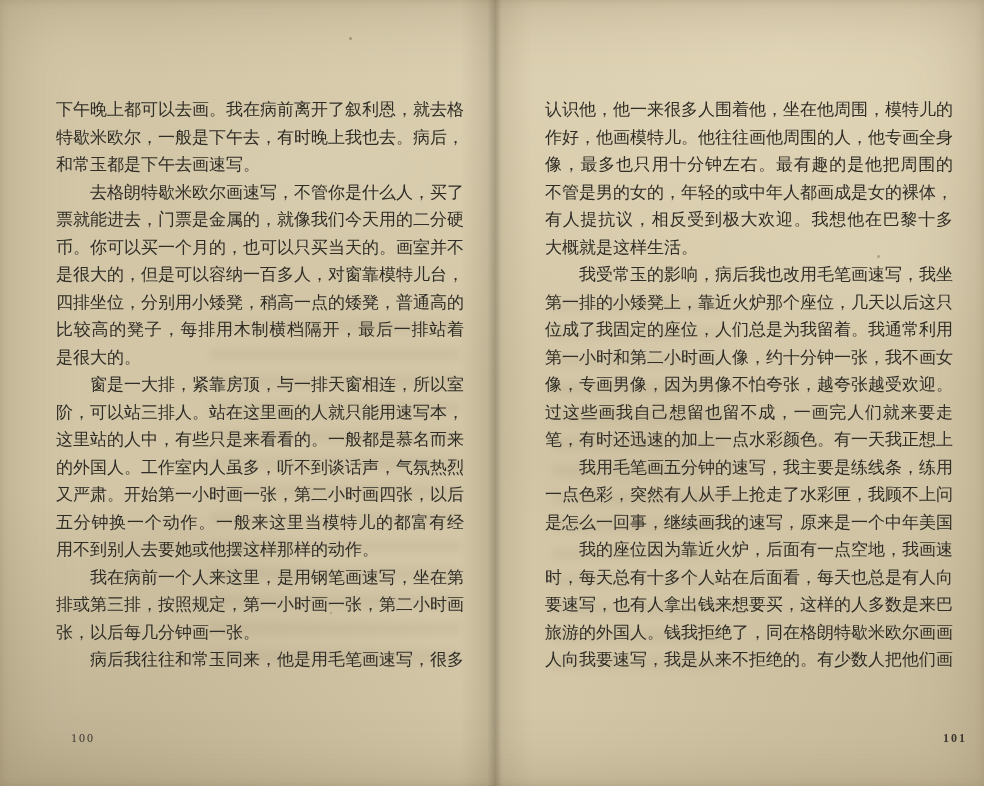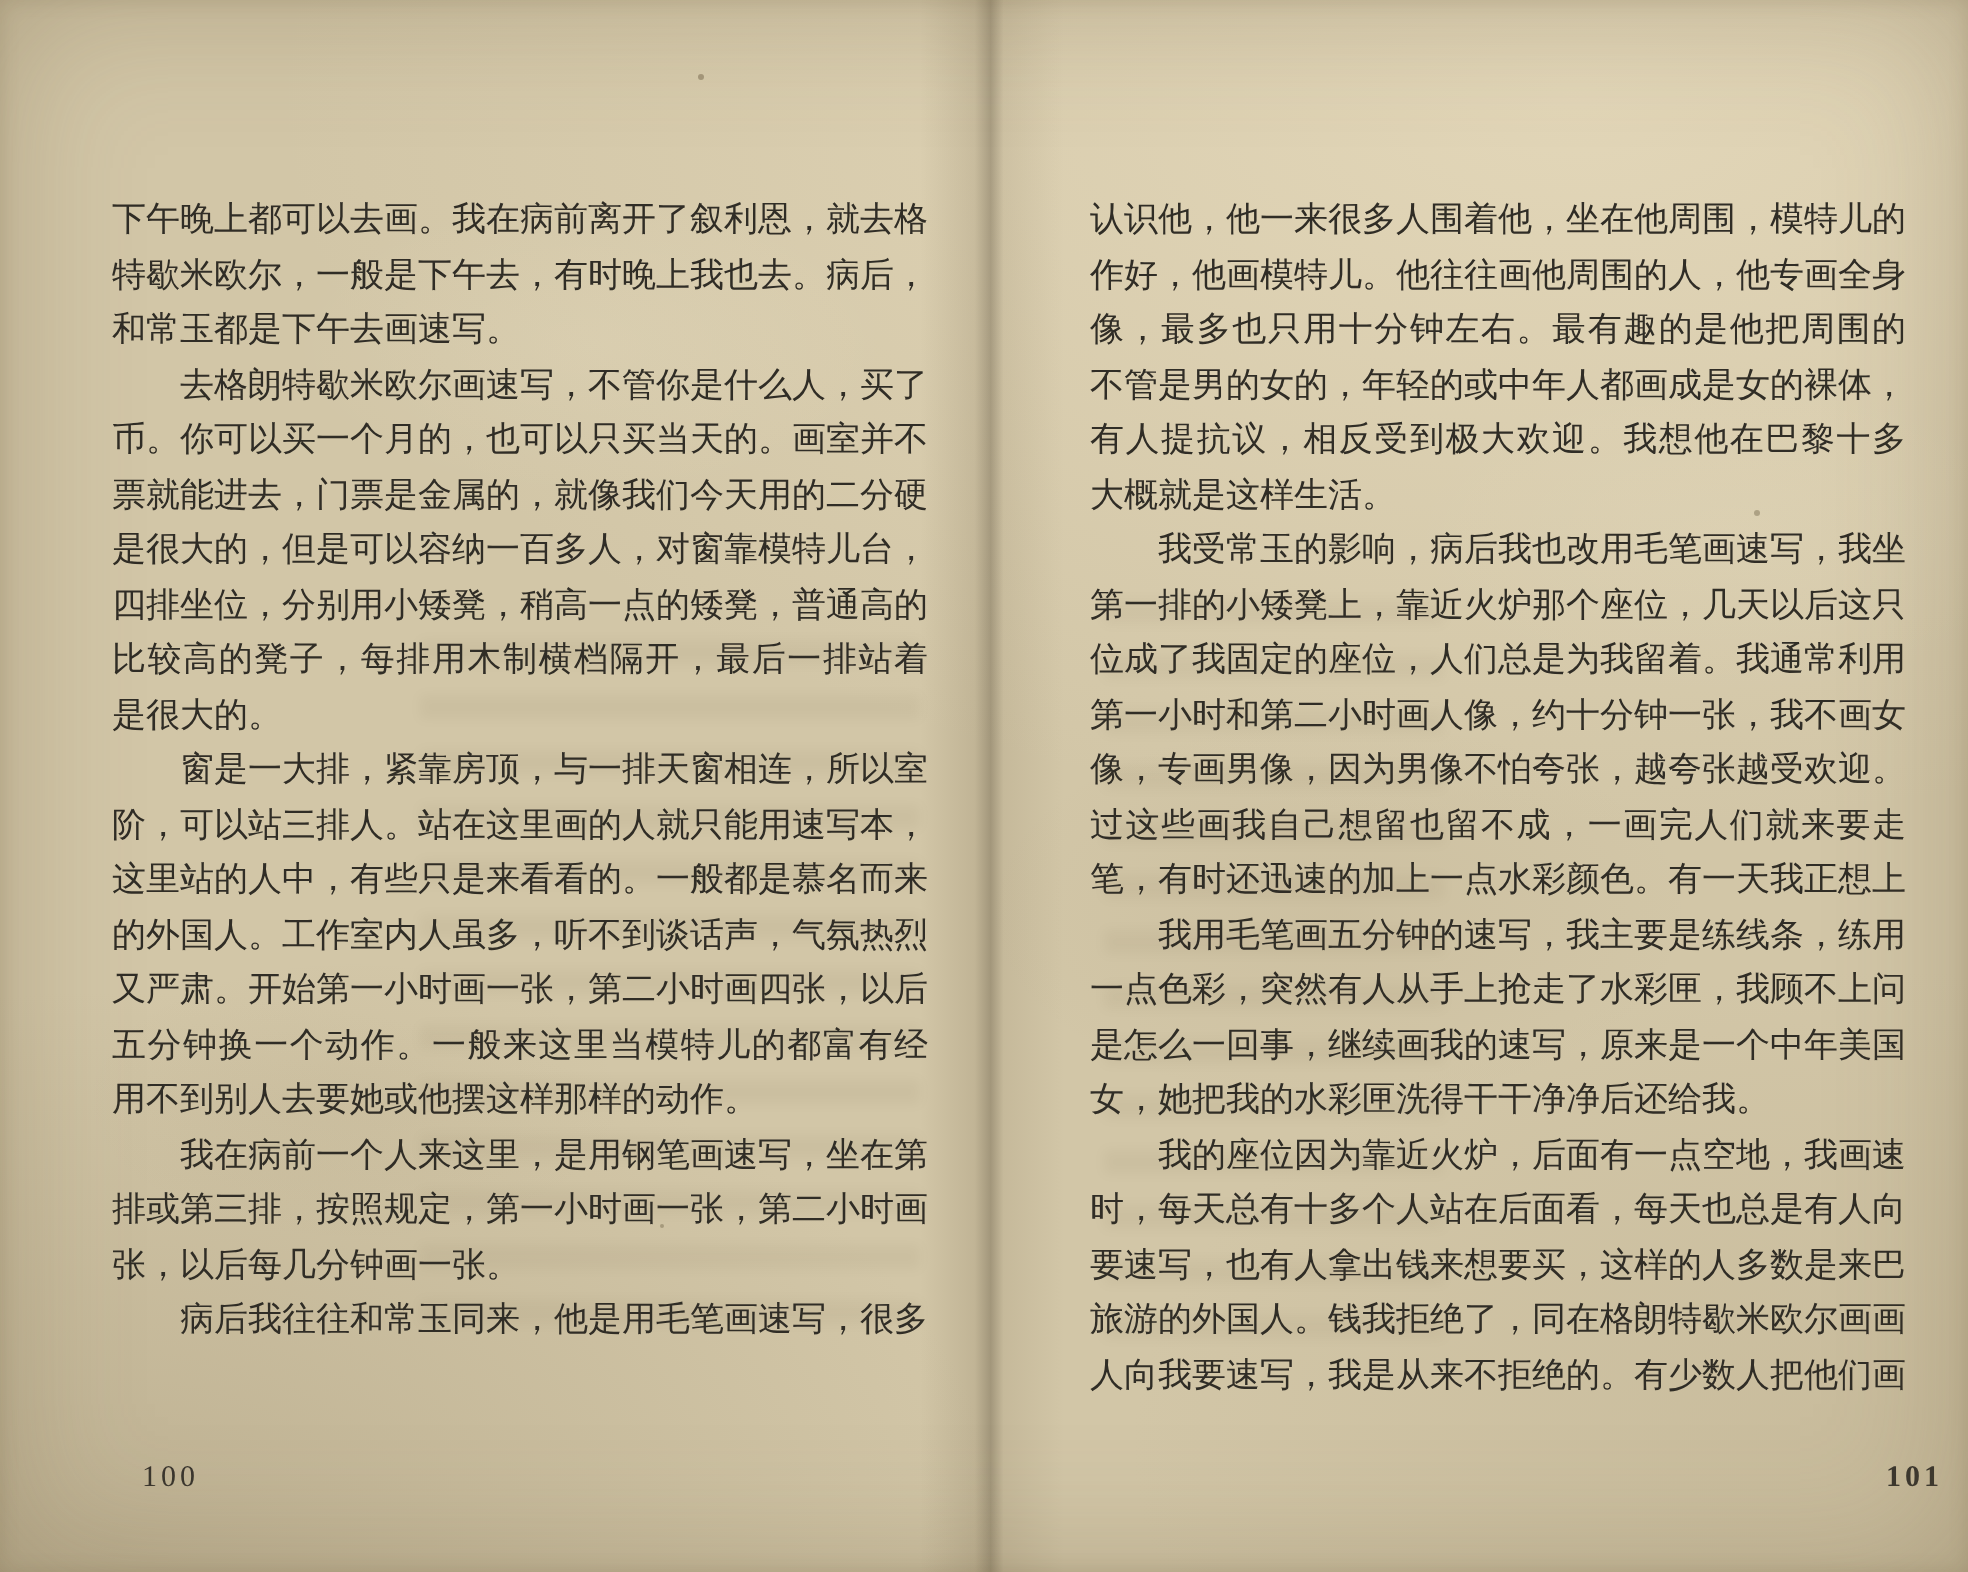--- a/index.html
+++ b/index.html
@@ -46,21 +46,21 @@
     height: 27.5px;
     overflow: hidden;
     text-align: justify;
     text-align-last: justify;
   }
   .line.pend { text-align-last: left; }
 
   .pagenum {
     position: absolute;
     top: 731px;
-    font-size: 15px;
+    font-size: 12px;
     letter-spacing: 2px;
     color: #3a362e;
   }
   .pagenum-left  { left: 71px; }
   .pagenum-right { left: 943px; font-weight: bold; }
 
   
   .ghost {
     position: absolute;
     opacity: 0.05;
@@ -111,22 +111,22 @@
   <div class="page page-right"></div>
 
   <div class="ghost ghost-left"></div>
   <div class="ghost ghost-right"></div>
 
   <div class="text text-left">
       <div class="line">下午晚上都可以去画。我在病前离开了叙利恩，就去格朗</div>
       <div class="line">特歇米欧尔，一般是下午去，有时晚上我也去。病后，我</div>
       <div class="line pend">和常玉都是下午去画速写。</div>
       <div class="line">　　去格朗特歇米欧尔画速写，不管你是什么人，买了门</div>
+      <div class="line">票就能进去，门票是金属的，就像我们今天用的二分硬</div>
       <div class="line">币。你可以买一个月的，也可以只买当天的。画室并不</div>
-      <div class="line">票就能进去，门票是金属的，就像我们今天用的二分硬</div>
       <div class="line">是很大的，但是可以容纳一百多人，对窗靠模特儿台，有</div>
       <div class="line">四排坐位，分别用小矮凳，稍高一点的矮凳，普通高的凳，</div>
       <div class="line">比较高的凳子，每排用木制横档隔开，最后一排站着画，</div>
       <div class="line pend">是很大的。</div>
       <div class="line">　　窗是一大排，紧靠房顶，与一排天窗相连，所以室内</div>
       <div class="line">阶，可以站三排人。站在这里画的人就只能用速写本，而</div>
       <div class="line">这里站的人中，有些只是来看看的。一般都是慕名而来</div>
       <div class="line">的外国人。工作室内人虽多，听不到谈话声，气氛热烈而</div>
       <div class="line">又严肃。开始第一小时画一张，第二小时画四张，以后每</div>
       <div class="line">五分钟换一个动作。一般来这里当模特儿的都富有经验，</div>
@@ -147,21 +147,20 @@
       <div class="line">　　我受常玉的影响，病后我也改用毛笔画速写，我坐在</div>
       <div class="line">第一排的小矮凳上，靠近火炉那个座位，几天以后这只座</div>
       <div class="line">位成了我固定的座位，人们总是为我留着。我通常利用</div>
       <div class="line">第一小时和第二小时画人像，约十分钟一张，我不画女</div>
       <div class="line">像，专画男像，因为男像不怕夸张，越夸张越受欢迎。不</div>
       <div class="line">过这些画我自己想留也留不成，一画完人们就来要走了。</div>
       <div class="line">笔，有时还迅速的加上一点水彩颜色。有一天我正想上</div>
       <div class="line">　　我用毛笔画五分钟的速写，我主要是练线条，练用</div>
       <div class="line">一点色彩，突然有人从手上抢走了水彩匣，我顾不上问这</div>
       <div class="line">是怎么一回事，继续画我的速写，原来是一个中年美国妇</div>
-      <div class="line pend">女，她把我的水彩匣洗得干干净净后还给我。</div>
       <div class="line">　　我的座位因为靠近火炉，后面有一点空地，我画速写</div>
       <div class="line">时，每天总有十多个人站在后面看，每天也总是有人向我</div>
       <div class="line">要速写，也有人拿出钱来想要买，这样的人多数是来巴黎</div>
       <div class="line">旅游的外国人。钱我拒绝了，同在格朗特歇米欧尔画画的</div>
       <div class="line">人向我要速写，我是从来不拒绝的。有少数人把他们画</div>
     </div>
 
   <div class="pagenum pagenum-left">100</div>
 
   <div class="pagenum pagenum-right">101</div>

